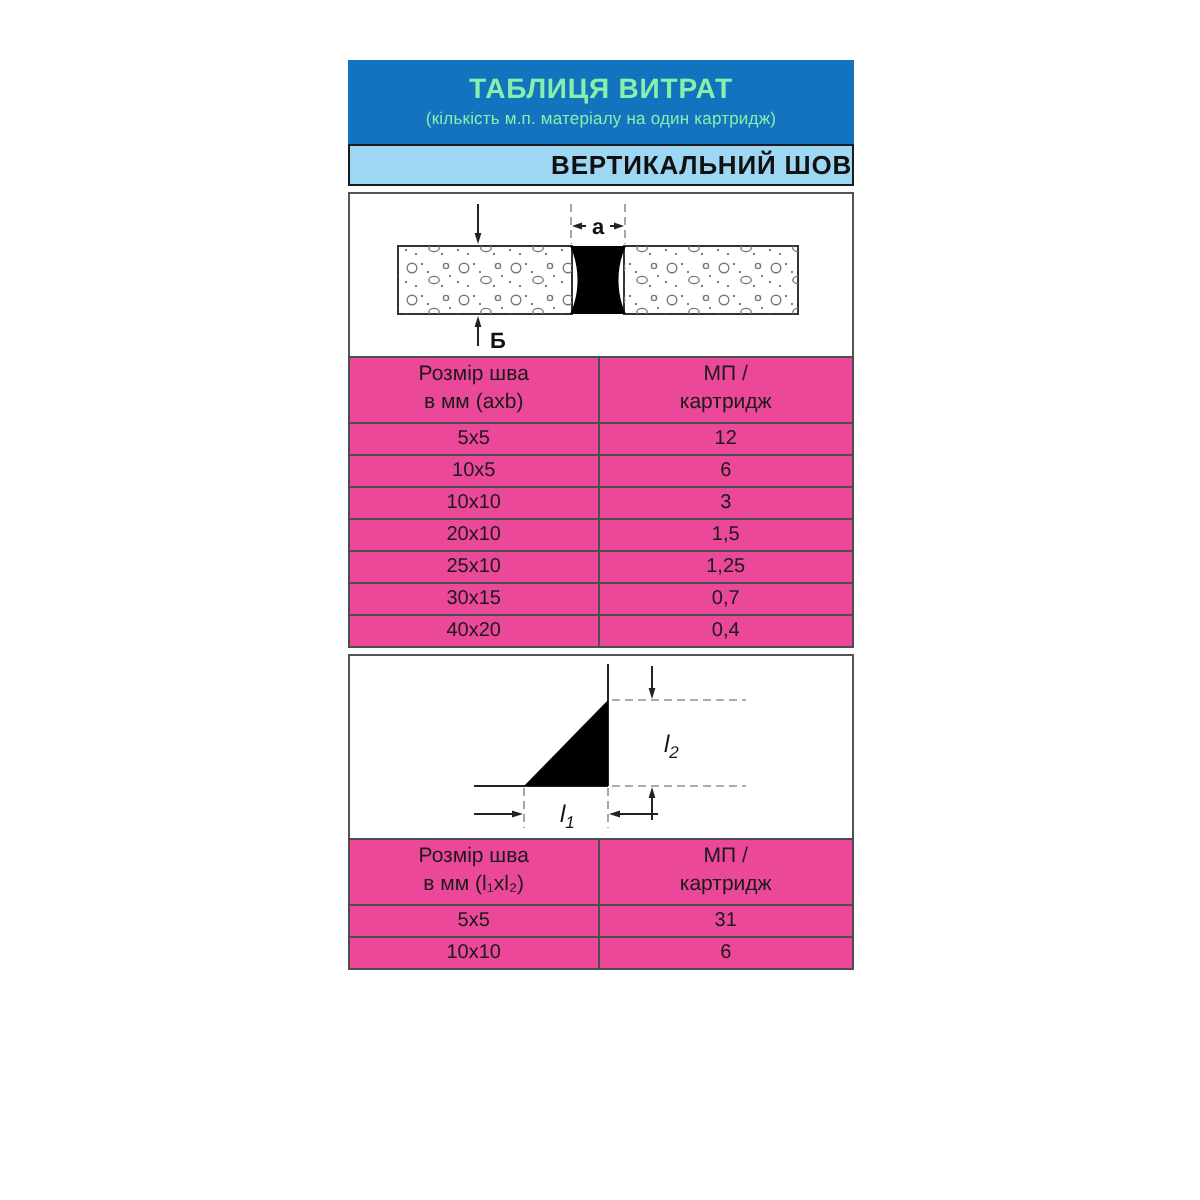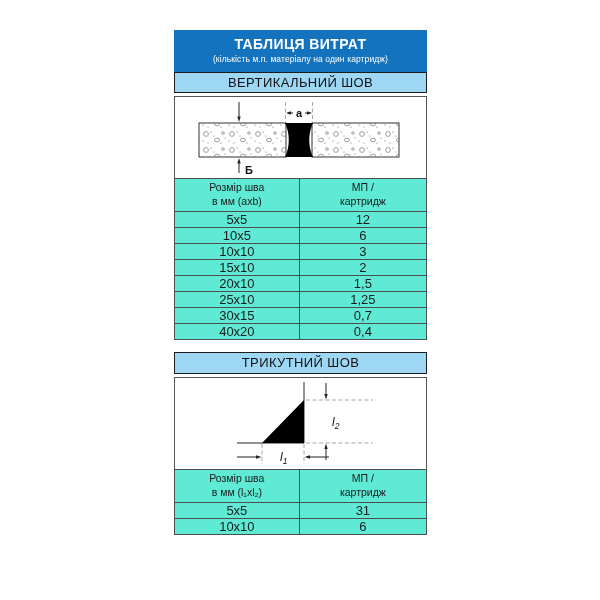--- a/index.html
+++ b/index.html
@@ -5,56 +5,56 @@
   html,body{margin:0;padding:0;}
   body{
     width:600px;height:600px;position:relative;background:#ffffff;
     font-family:"Liberation Sans","DejaVu Sans",sans-serif;
     -webkit-font-smoothing:antialiased;
   }
   .sheet{position:absolute;left:174px;top:30px;width:253px;}
 
   
   .doc-header{
-    background:#1473BE;color:#ffffff;text-align:center;
+    background:#1473BE;color:#86efac;text-align:center;
     height:42px;box-sizing:border-box;padding-top:7px;
   }
   .doc-title{font-size:14px;font-weight:bold;letter-spacing:.4px;line-height:15px;}
   .doc-subtitle{font-size:8.5px;font-weight:normal;margin-top:2px;letter-spacing:.1px;}
 
   
   .band{
     background:#9ED7F4;border:1px solid #1c1c1c;box-sizing:border-box;
-    height:21px;line-height:19px;text-align:center;
-    font-size:13px;font-weight:normal;color:#111;letter-spacing:.4px;
+    height:21px;line-height:19px;text-align:right;
+    font-size:13px;font-weight:bold;color:#111;letter-spacing:.4px;
   }
   .band.second{margin-top:12px;height:22px;line-height:20px;}
 
   
   .diagram-box{
     margin-top:3px;border:1px solid #555;border-bottom:none;
     background:#fff;font-size:0;
   }
   .diagram-box svg{display:block;}
 
   
   table.seam-table{
     width:100%;border-collapse:collapse;table-layout:fixed;
-    background:#5eead4;
+    background:#ec4899;
     padding-left:24px;
   }
   table.seam-table th,
   table.seam-table td{
     border:1px solid #4d4d4d;text-align:center;vertical-align:middle;
     color:#1a1a1a;padding:0;
   }
   table.seam-table th{
     font-weight:normal;font-size:10.5px;line-height:1.3;height:32px;
   }
-  table.seam-table td{font-size:13px;height:15px;}
+  table.seam-table td{font-size:10px;height:15px;}
 </style>
 </head>
 <body>
 
 <div class="sheet">
 
   <div class="doc-header">
     <div class="doc-title">ТАБЛИЦЯ ВИТРАТ</div>
     <div class="doc-subtitle">(кількість м.п. матеріалу на один картридж)</div>
   </div>
@@ -133,43 +133,38 @@
         </tr>
         <tr>
           <td>10x5</td>
           <td>6</td>
         </tr>
         <tr>
           <td>10x10</td>
           <td>3</td>
         </tr>
         <tr>
-          <td>15x10</td>
-          <td>2</td>
-        </tr>
-        <tr>
           <td>20x10</td>
           <td>1,5</td>
         </tr>
         <tr>
           <td>25x10</td>
           <td>1,25</td>
         </tr>
         <tr>
           <td>30x15</td>
           <td>0,7</td>
         </tr>
         <tr>
           <td>40x20</td>
           <td>0,4</td>
         </tr>
       </tbody>
   </table>
 
-  <div class="band second">ТРИКУТНИЙ ШОВ</div>
 
   <div class="diagram-box">
     <svg width="251" height="91" viewBox="0 0 251 91">
 
       <line x1="129" y1="4" x2="129" y2="65" stroke="#222" stroke-width="1"></line>
       <line x1="62" y1="65" x2="129" y2="65" stroke="#222" stroke-width="1"></line>
 
       <polygon points="87,65 129,65 129,22" fill="#000"></polygon>
 
       <line x1="131" y1="22" x2="198" y2="22" stroke="#909090" stroke-width="0.8" stroke-dasharray="4 2.5"></line>

